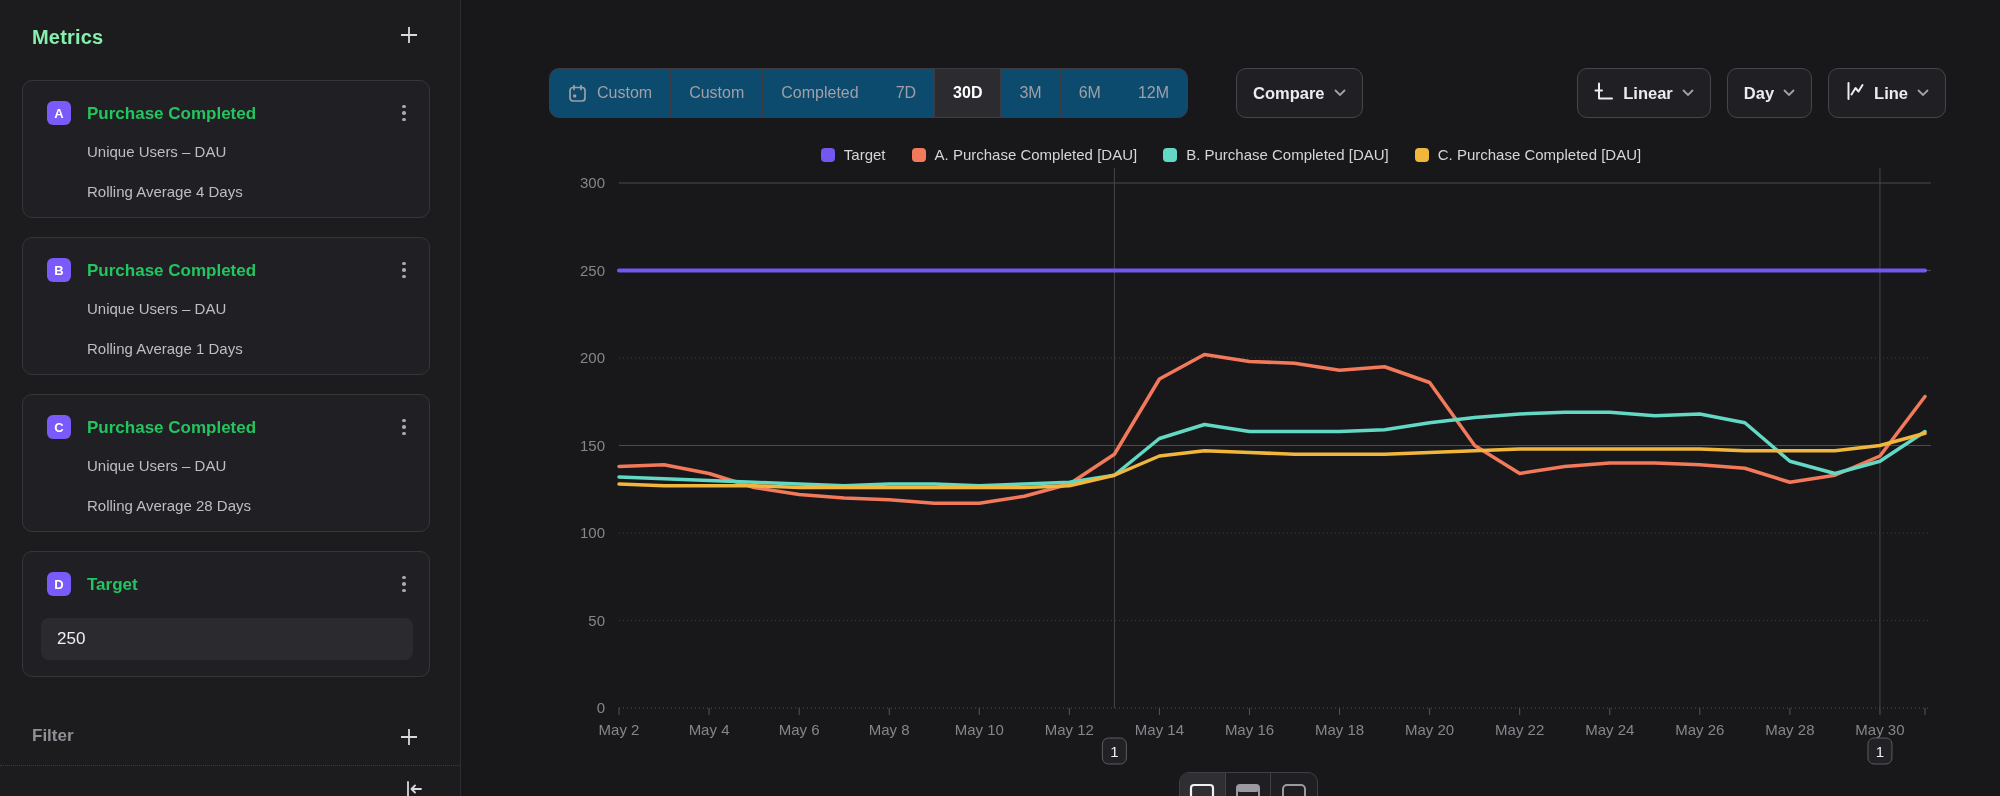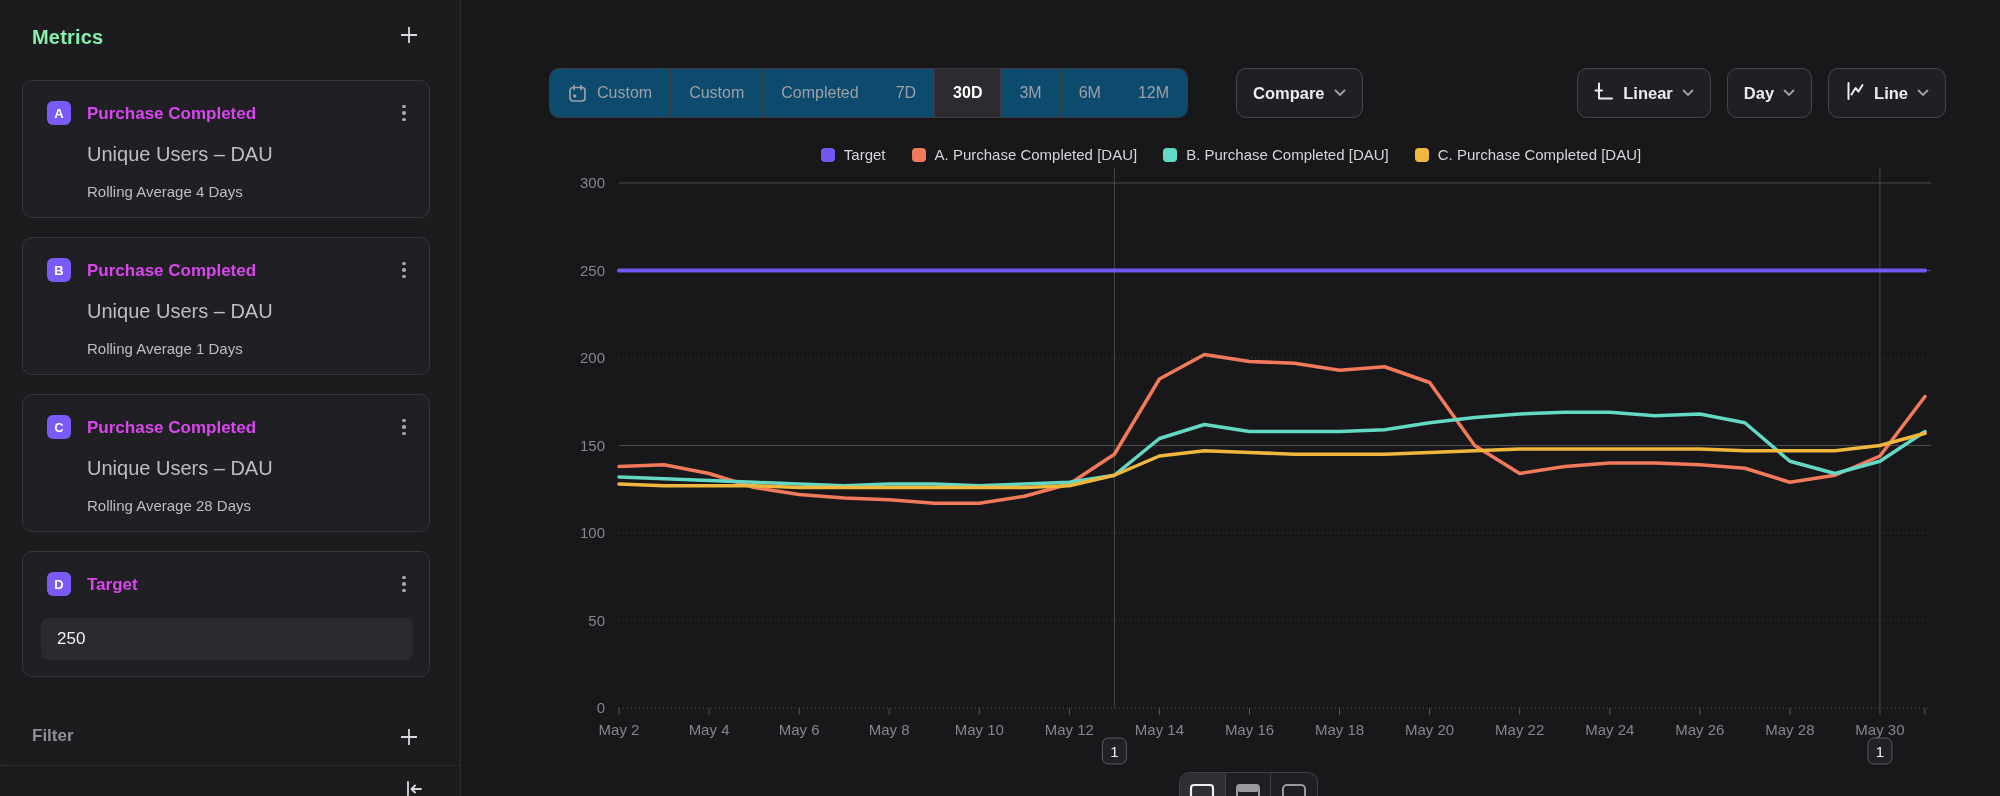--- a/index.html
+++ b/index.html
@@ -15,25 +15,25 @@
   .side-title { font-size:20px; font-weight:700; color:#86efac; letter-spacing:.2px;text-align:center; }
   .icon-btn { width:26px; height:26px; display:flex; align-items:center; justify-content:center;
               cursor:pointer; color:#d9d9dd; }
   .card { position:absolute; left:22px; width:408px; background:#202024;
           border:1px solid #35353a; border-radius:10px; }
   .card.h138 { height:138px; }
   .card.h126 { height:126px; }
   .badge { position:absolute; left:24px; top:20px; width:24px; height:24px; border-radius:6px;
            background:#7a5af8; color:#fff; font-size:13px; font-weight:700;
            display:flex; align-items:center; justify-content:center; }
-  .card-title { position:absolute; left:64px; top:23px; font-size:17px; font-weight:700; color:#d946ef; }
+  .card-title { position:absolute; left:64px; top:23px; font-size:17px; font-weight:700; color:#22c55e; }
   .kebab { position:absolute; right:16px; top:20px; width:18px; height:24px; display:flex;
            flex-direction:column; align-items:center; justify-content:center; gap:3px; cursor:pointer; }
   .kebab i { width:3.5px; height:3.5px; border-radius:50%; background:#a7a7ad; }
-  .card-row1 { position:absolute; left:64px; top:62px; font-size:20px; color:#bdbdc3; }
+  .card-row1 { position:absolute; left:64px; top:62px; font-size:15px; color:#bdbdc3; }
   .card-row2 { position:absolute; left:64px; top:102px; font-size:15px; color:#bdbdc3; }
   .target-input { position:absolute; left:18px; top:66px; width:372px; height:42px;
                   background:#2a2a2f; border-radius:8px; display:flex; align-items:center;
                   padding-left:16px; font-size:17px; color:#f0f0f2; cursor:text; }
   .filter-row { position:absolute; left:32px; right:38px; top:726px; height:38px;
                 display:flex; align-items:flex-start; justify-content:space-between; }
   .filter-label { font-size:17px; font-weight:700; color:#8f8f96; }
   .side-divider { position:absolute; left:0; right:0; top:765px; border-top:1px dotted #3a3a3f; }
   .collapse-btn { position:absolute; left:402px; top:779px; color:#d9d9dd; cursor:pointer; }
 

